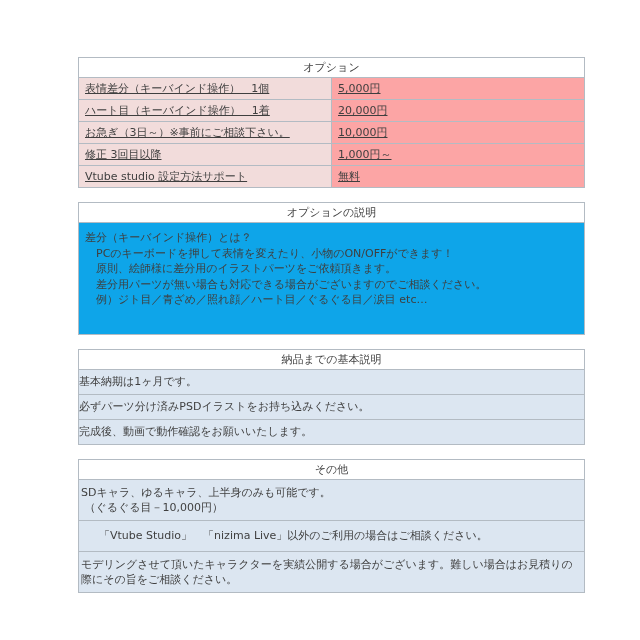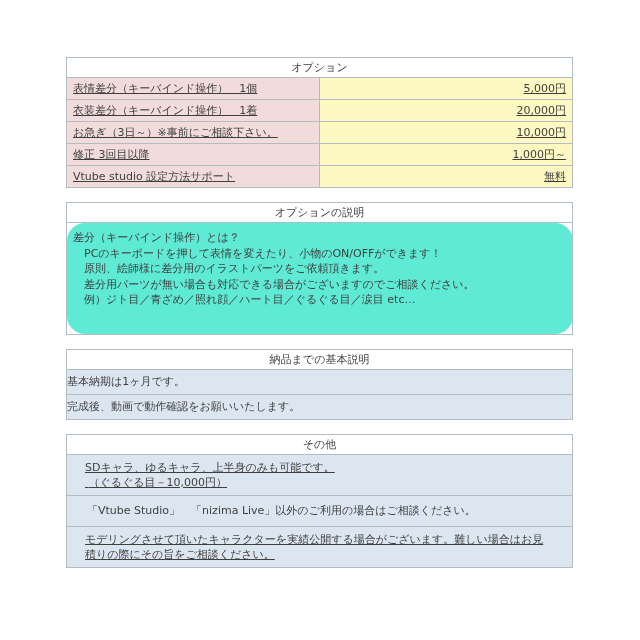--- a/index.html
+++ b/index.html
@@ -1,74 +1,73 @@
 <!DOCTYPE html>
 <html><head>
 <meta charset="utf-8">
 <style>
   html,body{margin:0;padding:0;}
   body{
     width:640px;height:640px;background:#ffffff;position:relative;
     font-family:"DejaVu Sans","Liberation Sans",sans-serif;
     color:#3f3f3f;
   }
-  .canvas{position:absolute;left:66px;top:57px;width:469px;}
+  .canvas{position:absolute;left:78px;top:57px;width:469px;}
   table.tbl{
     border-collapse:collapse;width:507px;table-layout:fixed;
     margin:0 0 14px 0;
   }
   .tbl th,.tbl td{
     border:1px solid #b3bbc3;
     font-size:11px;font-weight:normal;
     vertical-align:middle;
   }
   .tbl th{
     background:#ffffff;text-align:center;
     padding:3px 4px;height:13px;line-height:13px;
   }
   
   .options{margin-bottom:15px;}
   .options td{padding:3px 6px;height:15px;line-height:15px;text-decoration:underline;}
   .options td.label{background:#f2dcdb;width:378px;}
-  .options td.price{background:#fef9c3;text-align:right;}
+  .options td.price{background:#fca5a5;}
   
   .desc{margin-bottom:12px;padding-left:43px;}
   .desc td.body{
-    background:#5eead4;padding:7px 6px 26px 6px;
+    background:#0ea5e9;padding:7px 6px 26px 6px;
     line-height:15.5px;
-    border-radius:18px;
   }
   .desc .line{white-space:pre-wrap;}
   
   .delivery td{background:#dce6f1;padding:6px 0;line-height:12px;}
   
   .others{margin-bottom:0;}
   .others td{background:#dce6f1;}
-  .others td.two-line{padding:5px 18px;line-height:15px;text-decoration:underline;}
+  .others td.two-line{padding:5px 2px;line-height:15px;}
   .others td.one-line{padding:9px 20px;line-height:12px;}
   .others .line{white-space:pre-wrap;}
 </style>
 </head>
 <body>
 
 <div class="canvas">
 
   <table class="tbl options">
     <thead>
       <tr>
         <th colspan="2">オプション</th>
       </tr>
     </thead>
     <tbody>
       <tr>
         <td class="label">表情差分（キーバインド操作）　1個</td>
         <td class="price">5,000円</td>
       </tr>
       <tr>
-        <td class="label">衣装差分（キーバインド操作）　1着</td>
+        <td class="label">ハート目（キーバインド操作）　1着</td>
         <td class="price">20,000円</td>
       </tr>
       <tr>
         <td class="label">お急ぎ（3日～）※事前にご相談下さい。</td>
         <td class="price">10,000円</td>
       </tr>
       <tr>
         <td class="label">修正 3回目以降</td>
         <td class="price">1,000円～</td>
       </tr>
@@ -102,20 +101,23 @@
     <thead>
       <tr>
         <th>納品までの基本説明</th>
       </tr>
     </thead>
     <tbody>
       <tr>
         <td>基本納期は1ヶ月です。</td>
       </tr>
       <tr>
+        <td>必ずパーツ分け済みPSDイラストをお持ち込みください。</td>
+      </tr>
+      <tr>
         <td>完成後、動画で動作確認をお願いいたします。</td>
       </tr>
     </tbody>
   </table>
 
   <table class="tbl others">
     <thead>
       <tr>
         <th>その他</th>
       </tr>

